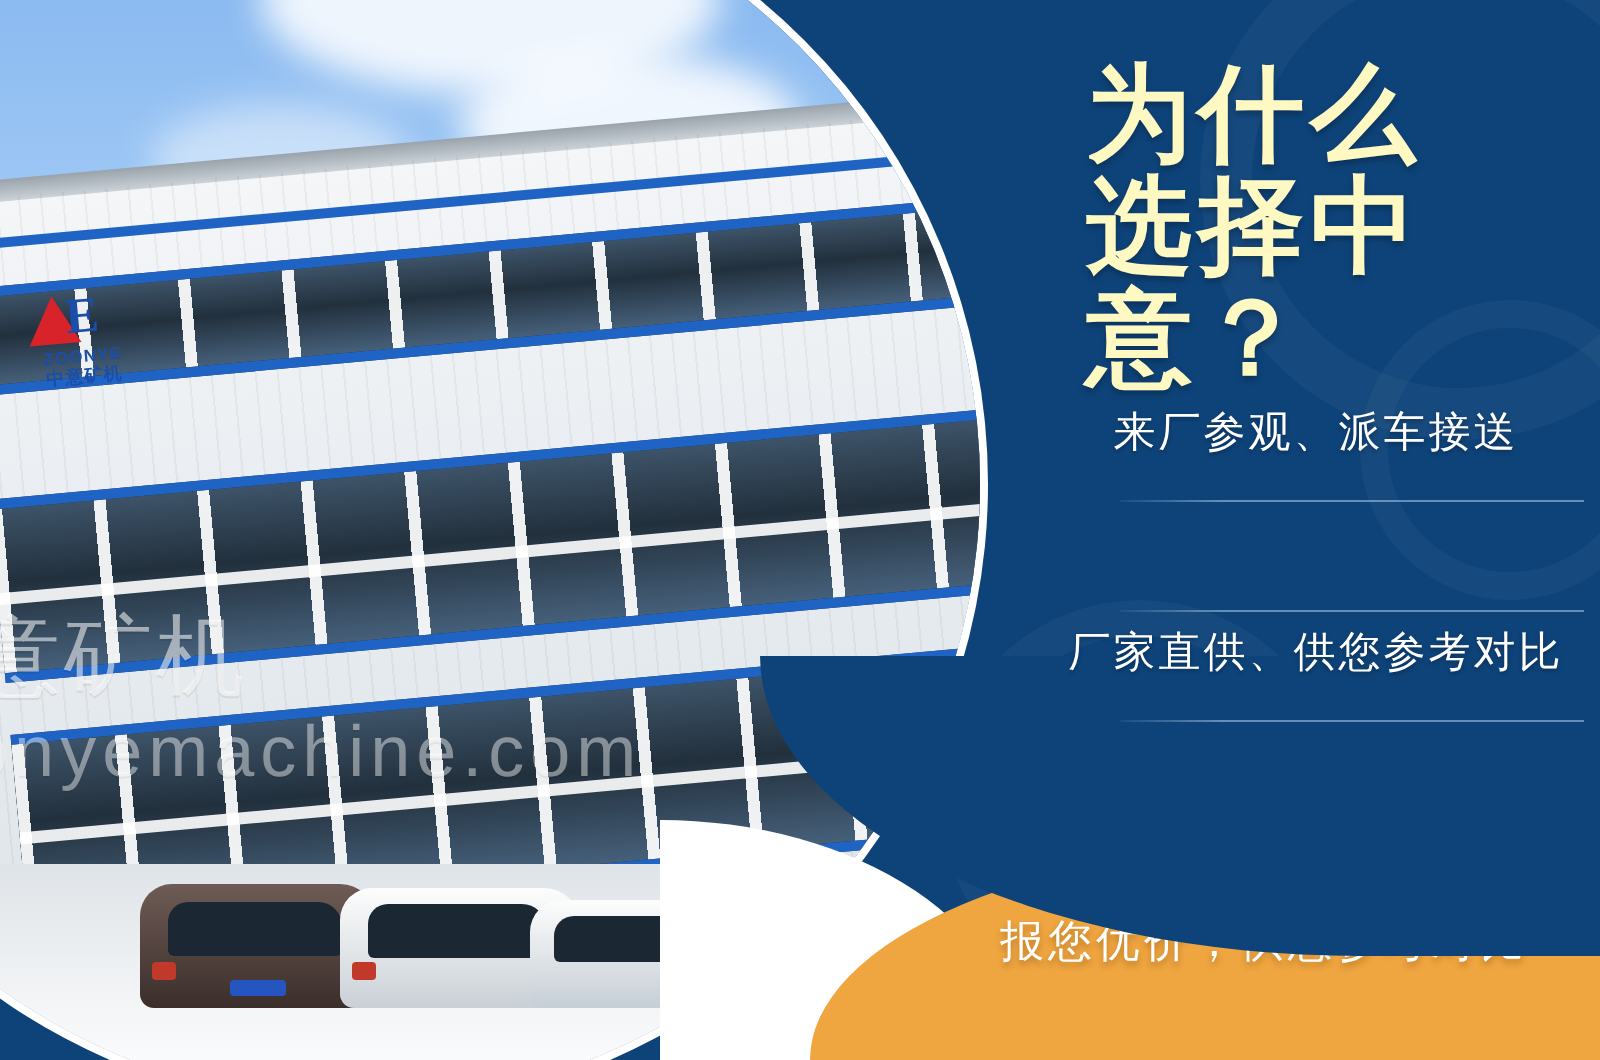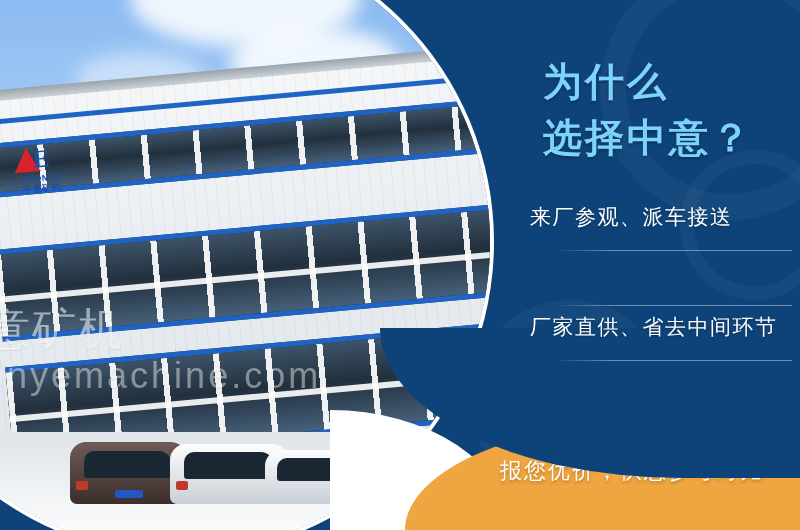--- a/index.html
+++ b/index.html
@@ -171,40 +171,40 @@
     font-size:44px; line-height:1.15;
     letter-spacing:2px;
     text-shadow:0 1px 0 rgba(0,0,0,0.08);
     pointer-events:none;
     font-family:"Liberation Sans",sans-serif;
   }
   .watermark .w2{ font-size:36px; letter-spacing:3px; opacity:.8; }
 
   
   .headline{
-    position:absolute; left:543px; top:54px;
-    color:#7dd3fc;
-    font-size:39px; line-height:56px;
+    position:absolute; left:543px; top:30px;
+    color:#fef9c3;
+    font-size:53px; line-height:56px;
     font-weight:bold;
     letter-spacing:3px;
     text-shadow:0 2px 3px rgba(0,0,0,0.25);
   }
 
   .features{
     position:absolute; left:530px; top:196px; width:262px;
   }
   .feature{
     position:relative;
     height:55px;
   }
   .feature .ftext{
     color:#ffffff;
     font-size:21px;
     letter-spacing:1.5px;
-    text-align:left;
+    text-align:center;
     line-height:42px;
     padding-right:6px;
     text-shadow:0 1px 2px rgba(0,0,0,0.3);
   }
   .feature .divider{
     position:absolute; left:30px; right:0; bottom:0;
     height:1px;
     background:linear-gradient(90deg,
       rgba(255,255,255,0.05) 0%,
       rgba(170,205,240,0.55) 22%,
@@ -326,18 +326,18 @@
 
   <div class="features">
     <div class="feature">
       <div class="ftext">来厂参观、派车接送</div>
       <div class="divider"></div>
     </div>
     <div class="feature">
       <div class="divider"></div>
     </div>
     <div class="feature">
-      <div class="ftext">厂家直供、省去中间环节</div>
+      <div class="ftext">厂家直供、供您参考对比</div>
       <div class="divider"></div>
     </div>
   </div>
 
 </div>
 
 </body></html>

